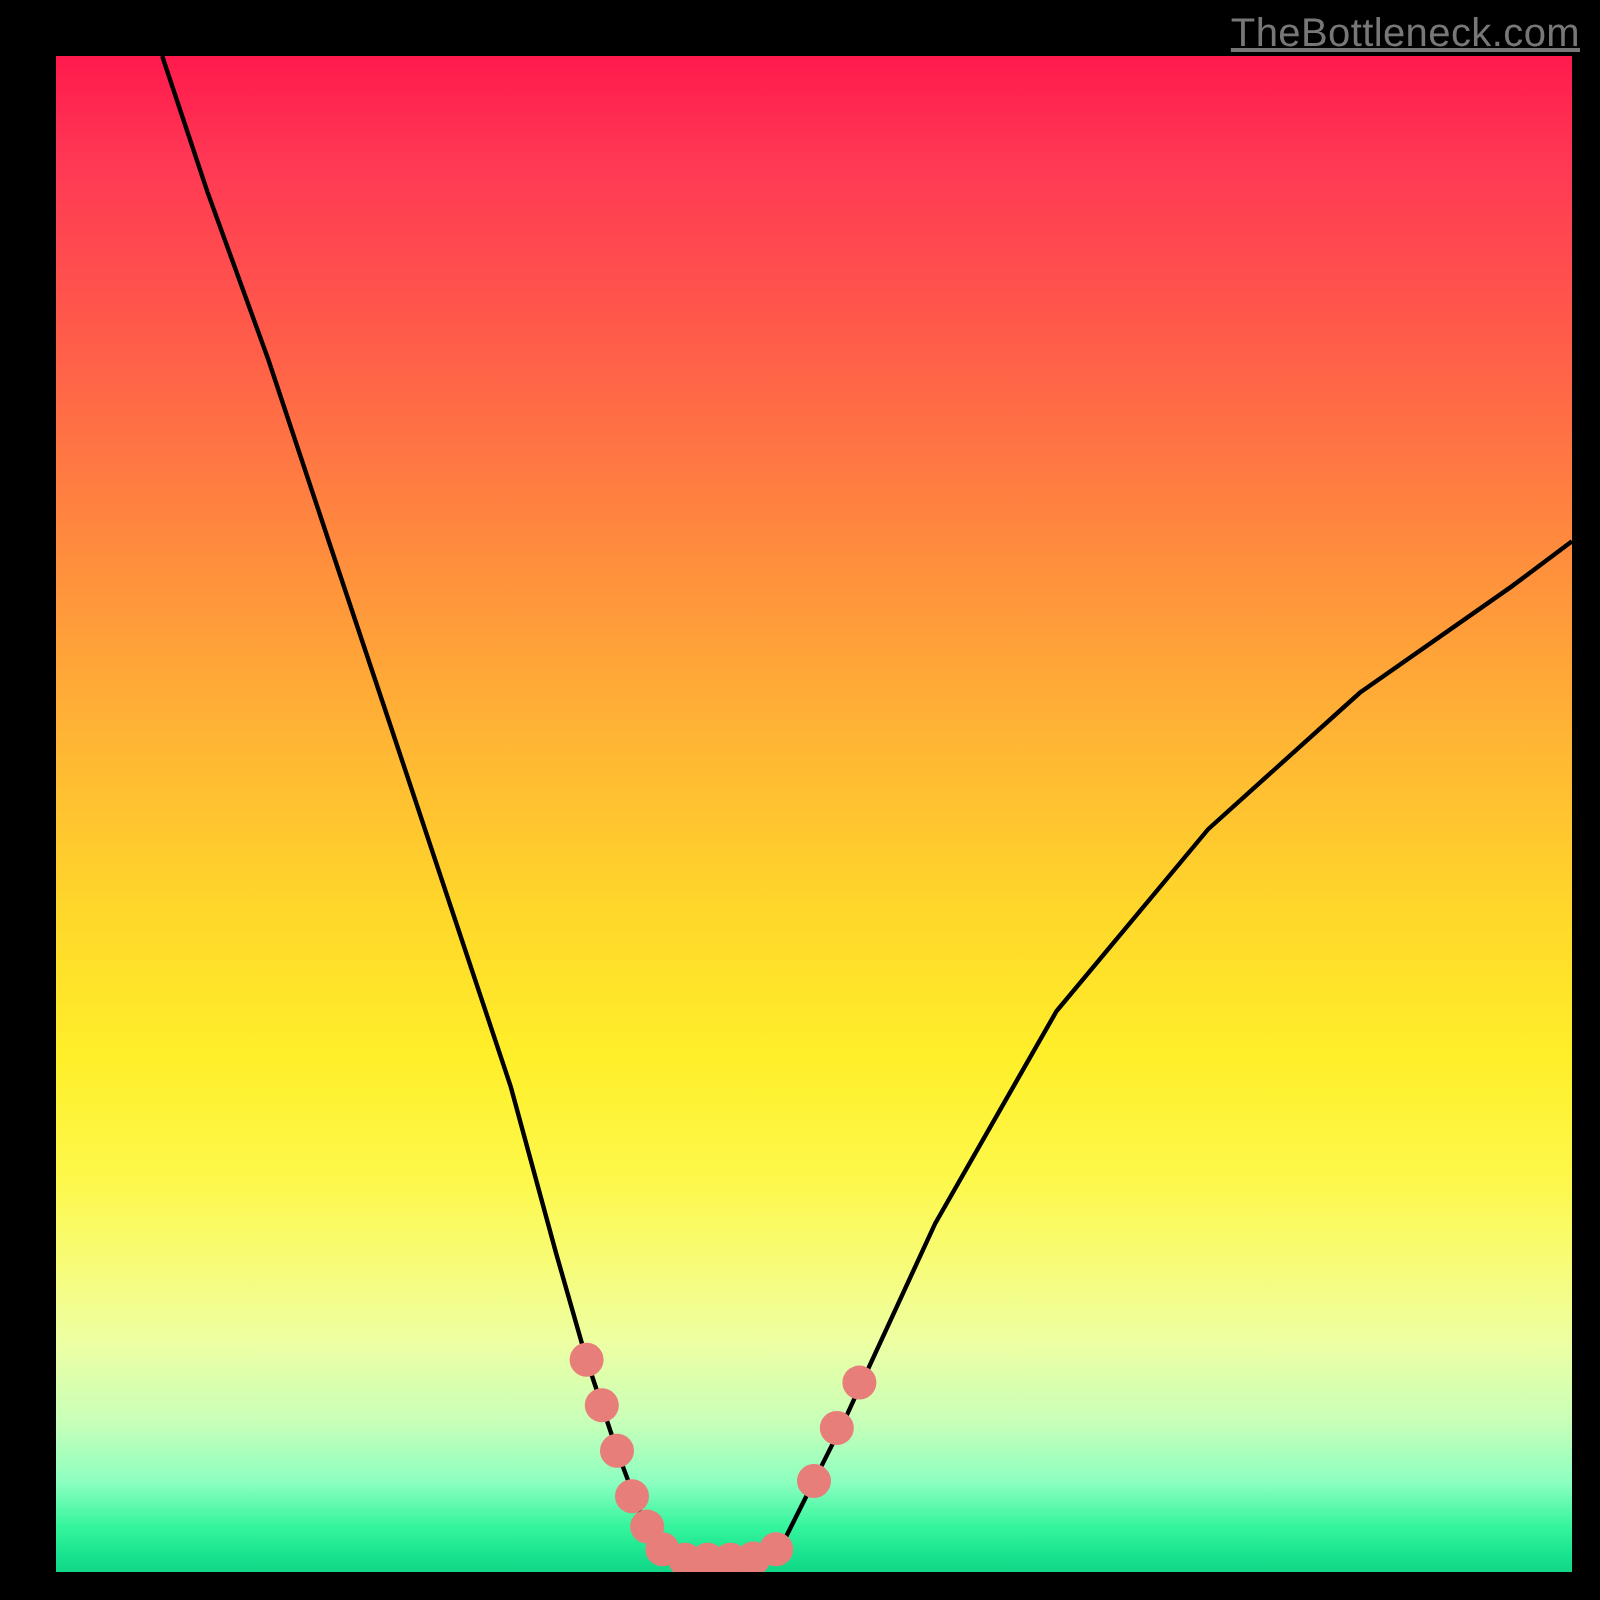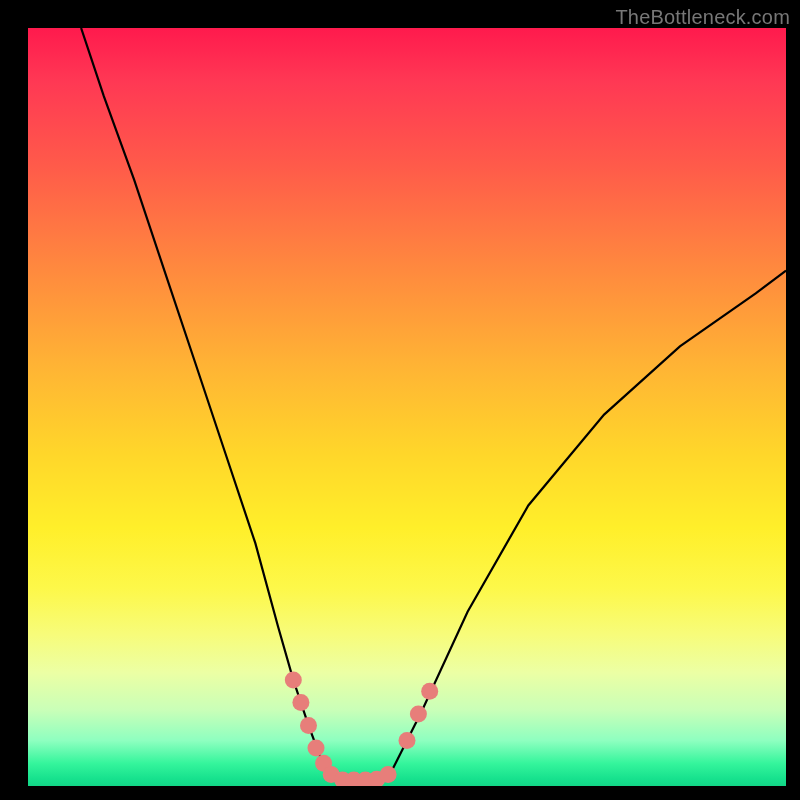--- a/index.html
+++ b/index.html
@@ -59,20 +59,21 @@
     width: 758px;
     height: 758px;
   }
   .watermark {
     position: absolute;
     top: 6px;
     right: 10px;
     font: 20px Arial, Helvetica, sans-serif;
     color: #777;
     letter-spacing: 0.2px;
+    text-decoration: underline;
   }
 </style>
 </head>
 <body>
 
 <div class="frame">
   <div class="plot-area">
     <div class="gradient"></div>
     <svg class="curve" viewBox="0 0 758 758" preserveAspectRatio="none">
       <g>

